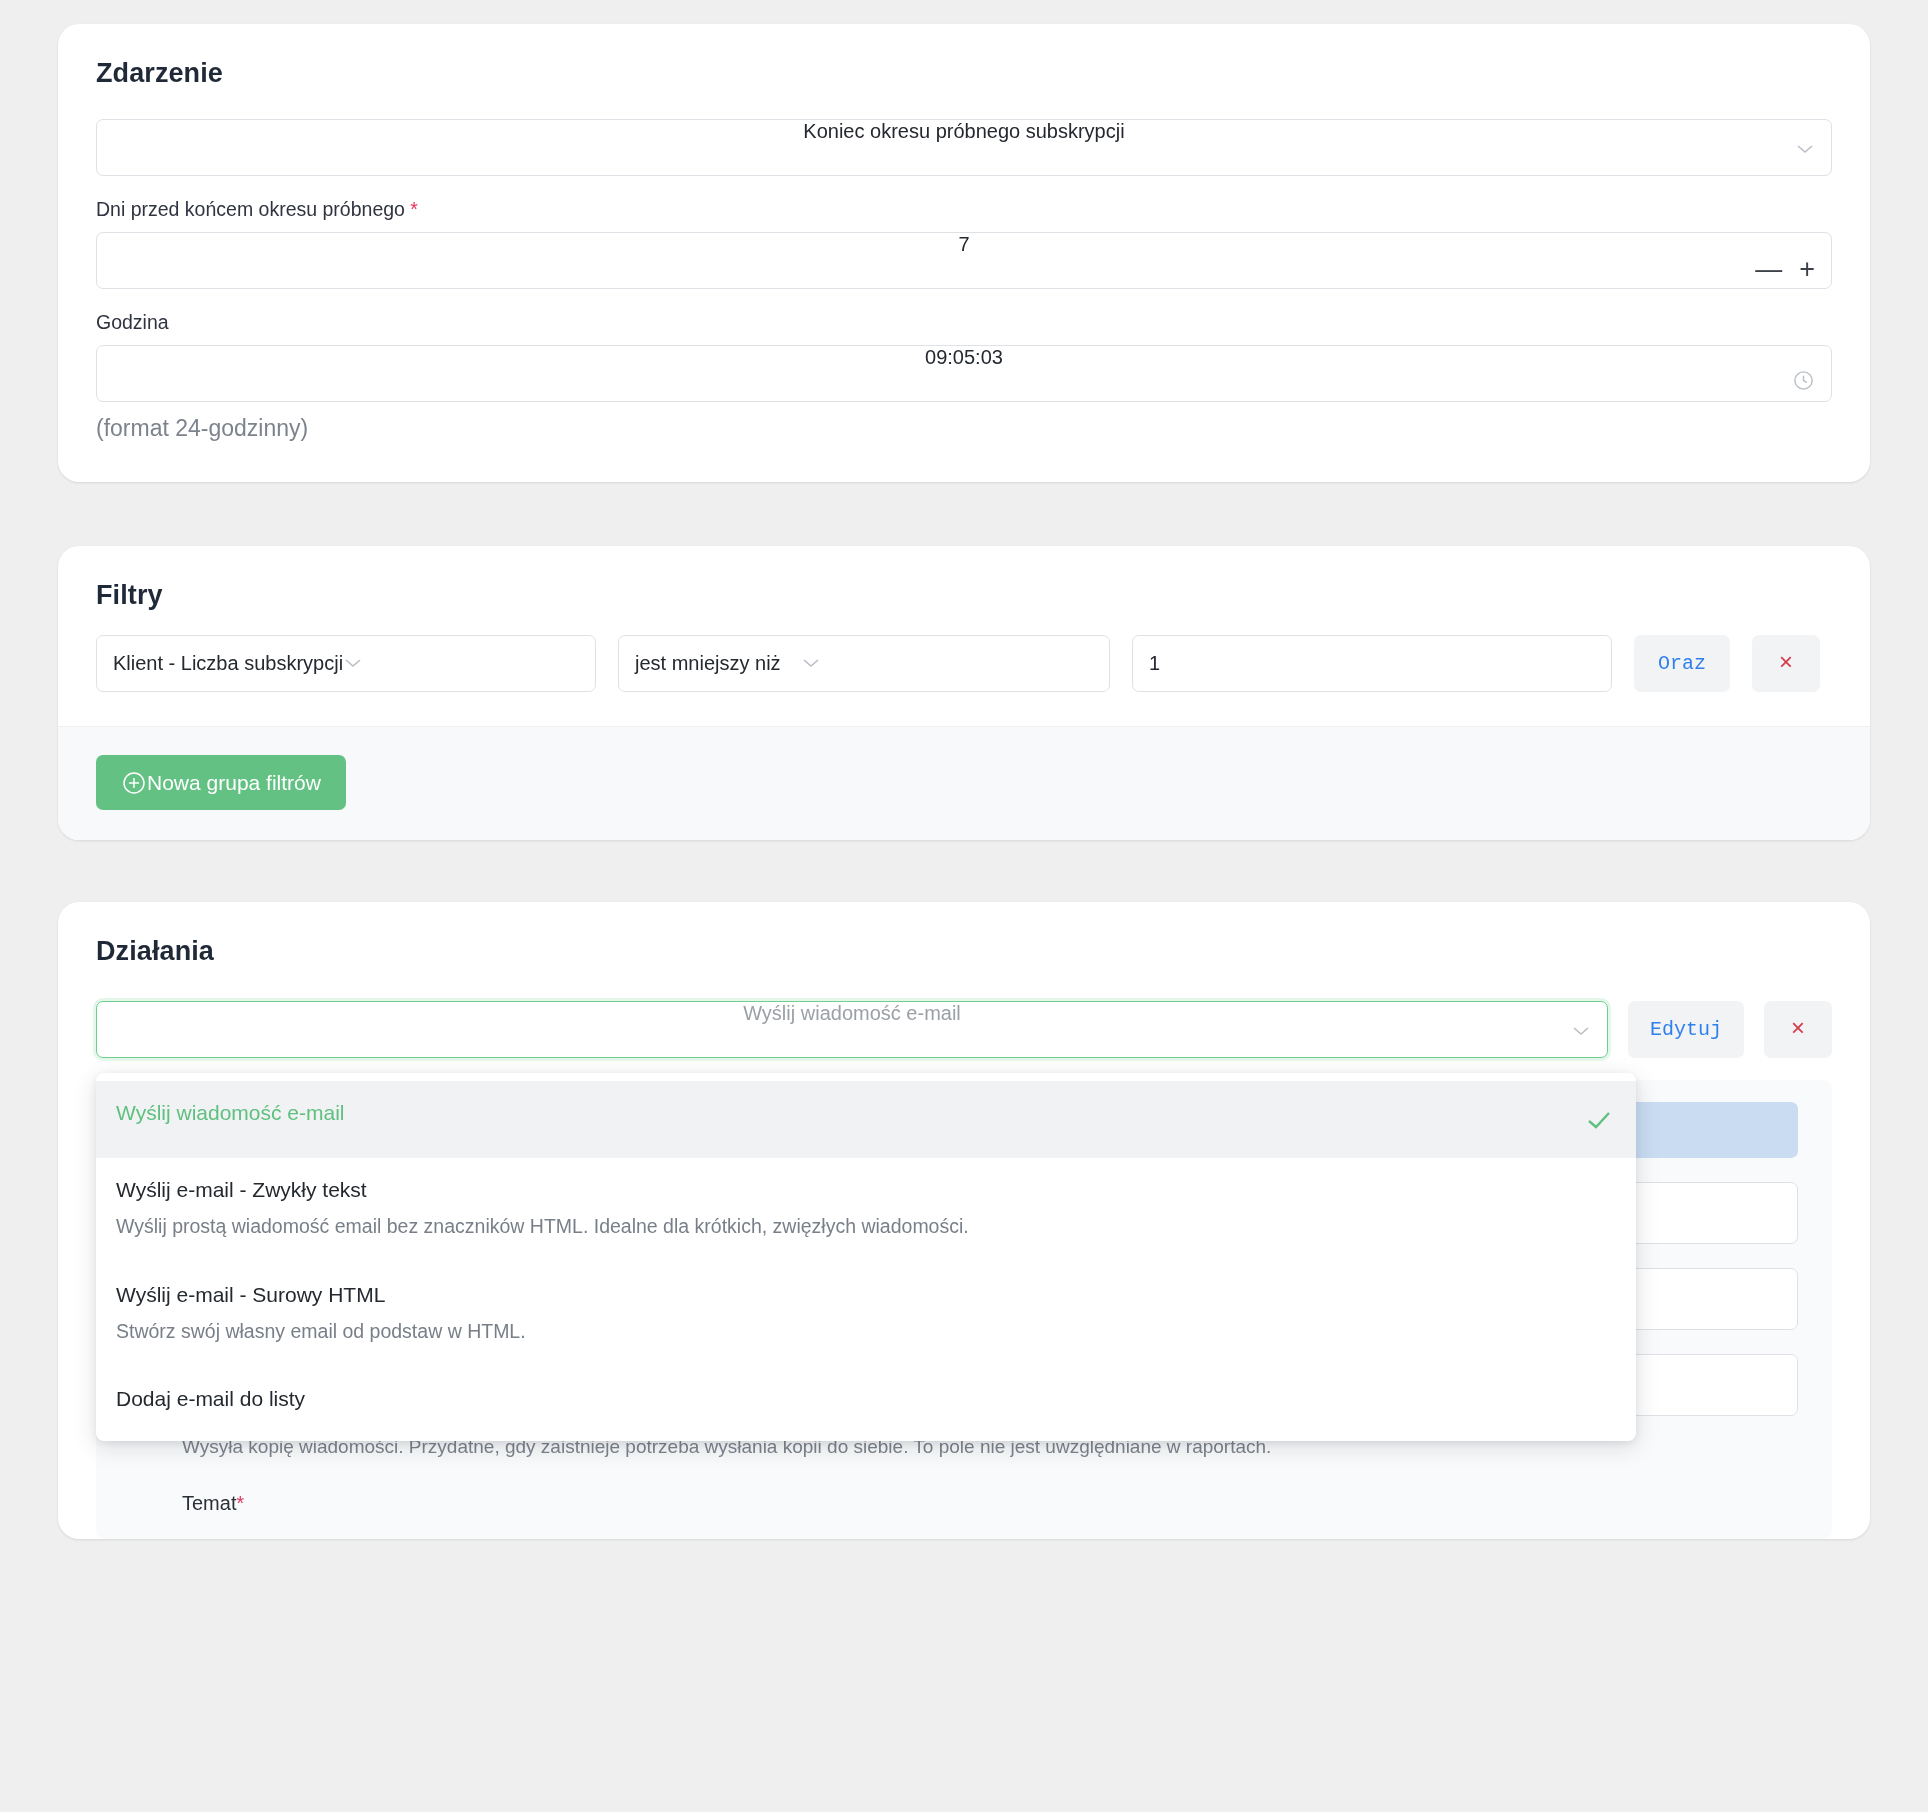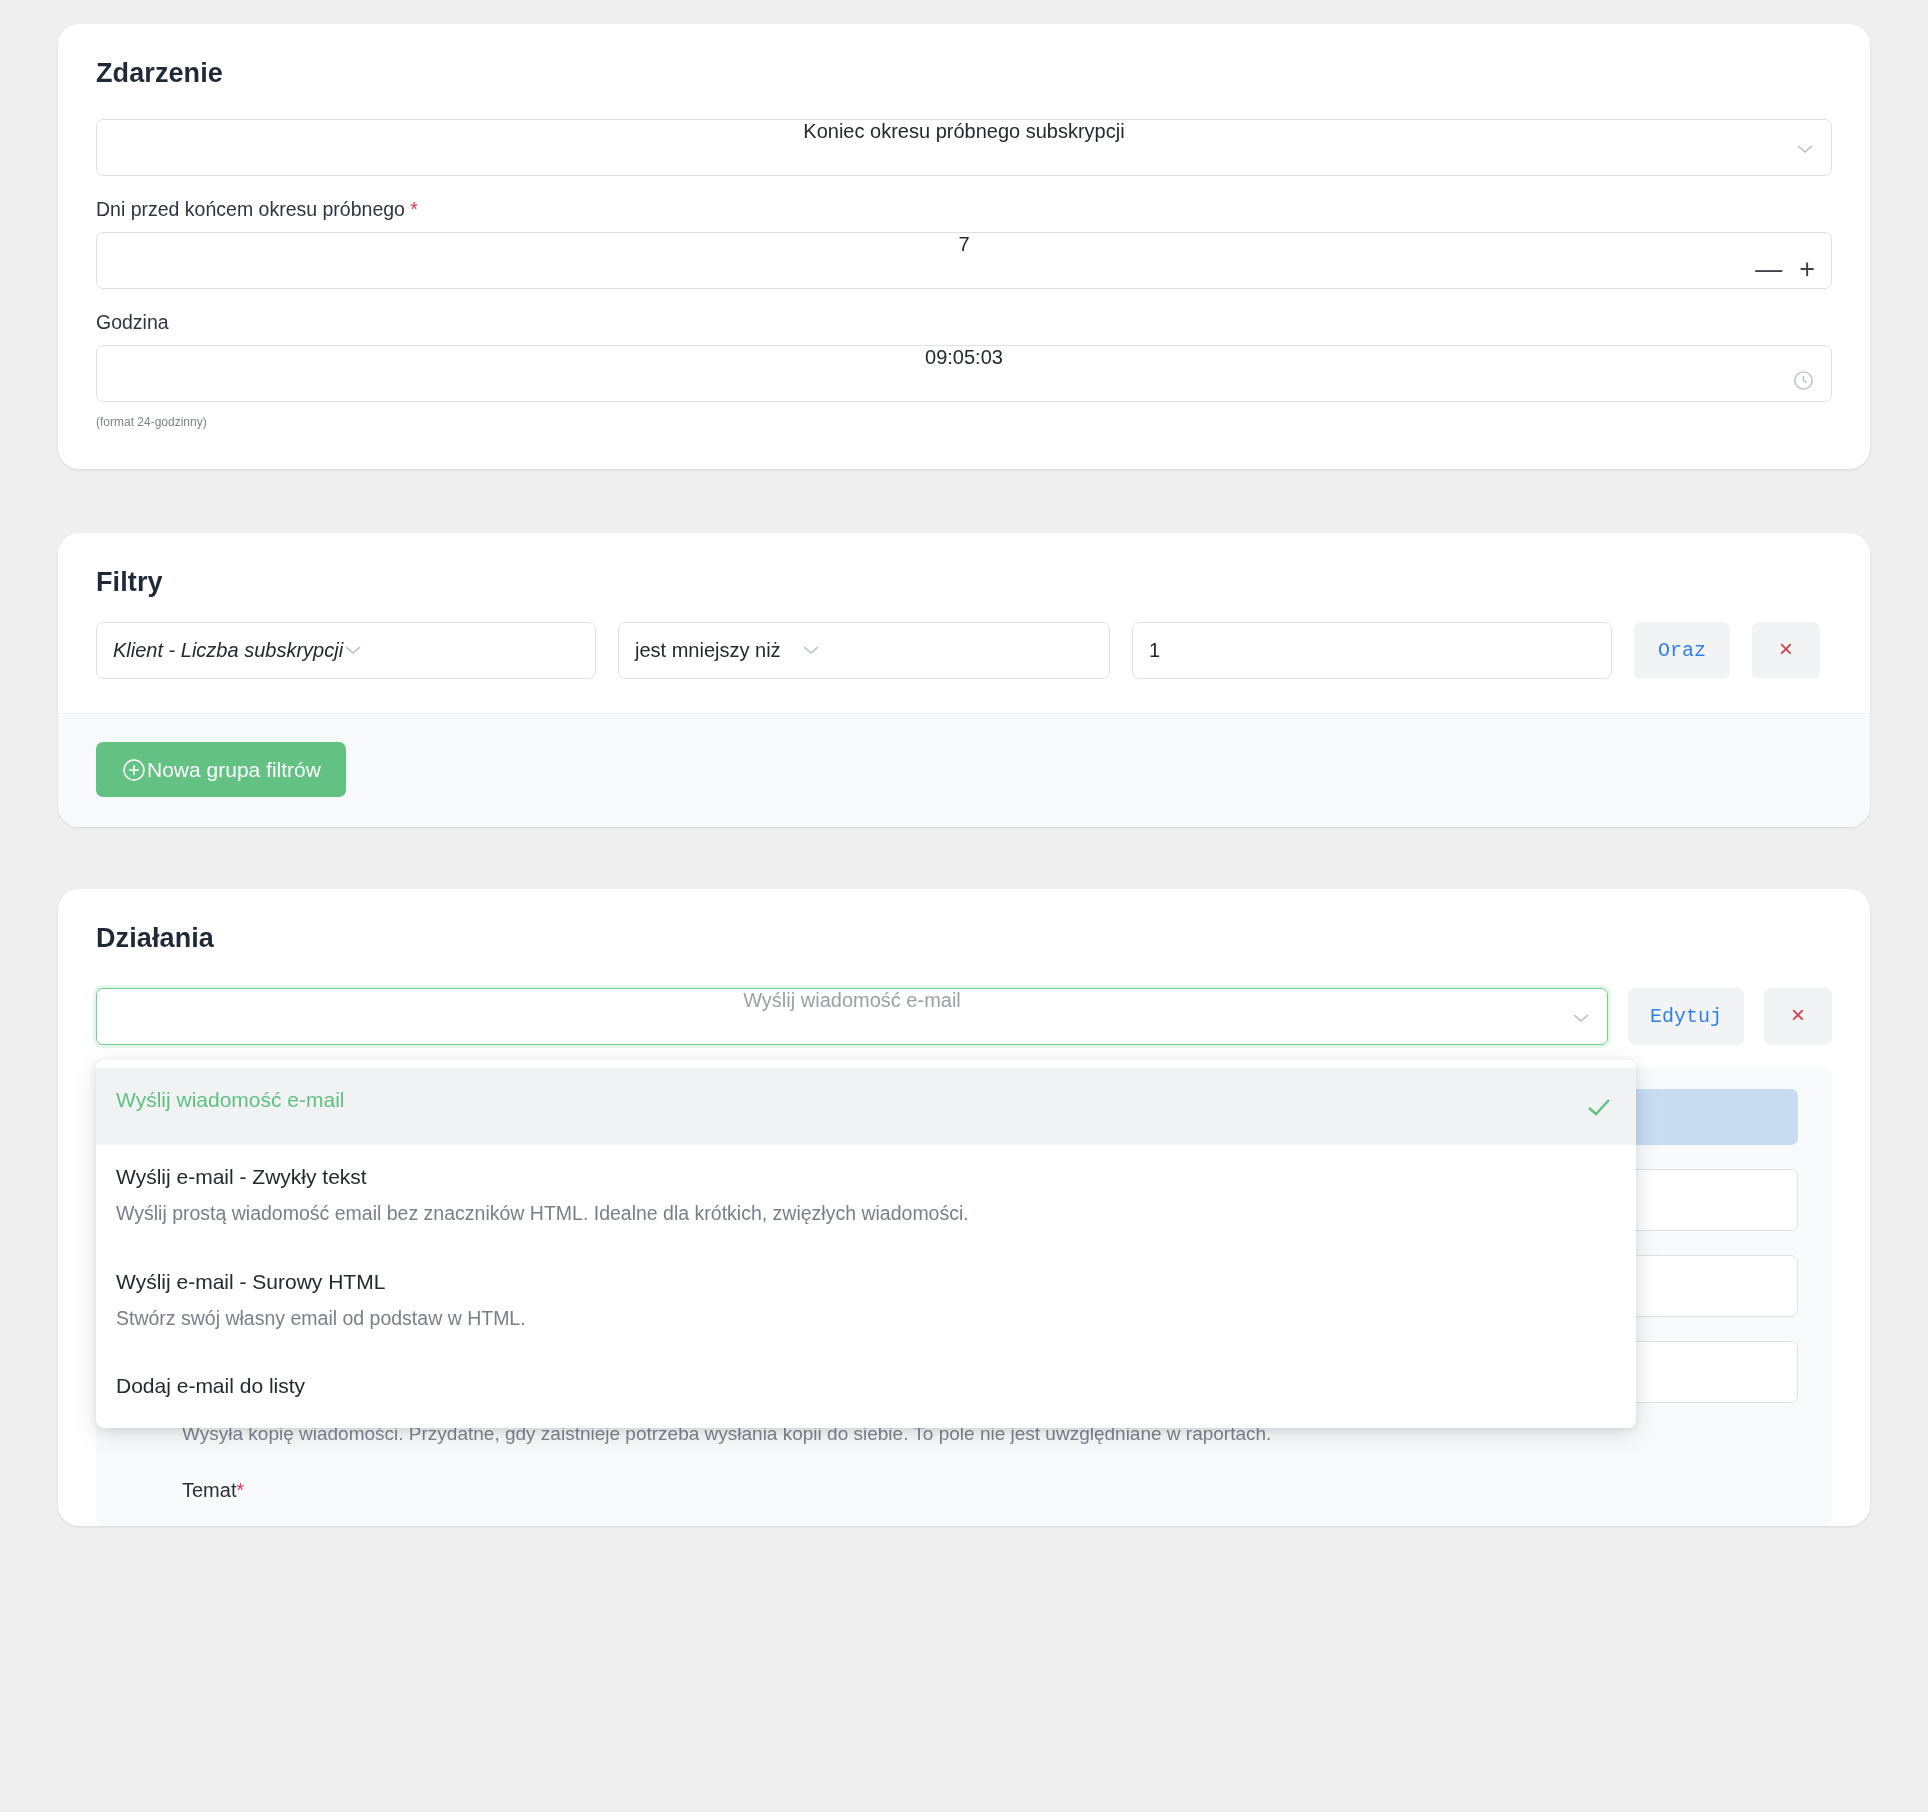--- a/index.html
+++ b/index.html
@@ -65,21 +65,21 @@
   .control .ph { font-size: 20px; color: #9aa0a6; }
   .control.focus-green { border-color: #6fcf8d; box-shadow: 0 0 0 3px rgba(111,207,141,.18); }
   .control .right-icons {
     margin-left: auto;
     display: flex;
     align-items: center;
     gap: 18px;
     color: #b7bcc4;
   }
   .hint {
-    font-size: 12px;
+    font-size: 23px;
     color: #7d838c;
     margin-top: 13px;
   }
   .spacer-20 { height: 22px; }
 
   
   .chev { width: 20px; height: 12px; }
   .chev path { stroke: #b9bec6; stroke-width: 1.6; fill: none; }
   .stepper { display:flex; align-items:center; gap:17px; margin-left:auto; color:#3d424a; }
   .stepper span { font-size: 27px; line-height: 1; font-weight: 300; cursor: pointer; }
@@ -89,21 +89,21 @@
   
   .sub-label {
     font-size: 19.5px;
     color: #303440;
     margin-bottom: 20px;
   }
   .filter-row { display: flex; align-items: center; gap: 22px; }
   .fr-field { height: 57px; border:1px solid #dfe1e6; border-radius:7px; background:#fff;
               display:flex; align-items:center; padding:0 16px; }
   .fr-field .val { font-size:20px; color:#24292f; }
-  .fr-a { width: 500px; font-style: italic; }
+  .fr-a { width: 500px; }
   .fr-b { width: 492px; gap: 20px; }
   .fr-c { width: 480px; }
   .btn-soft {
     height: 57px;
     min-width: 96px;
     padding: 0 22px;
     border: none;
     border-radius: 7px;
     background: #f2f3f5;
     font-size: 20px;

